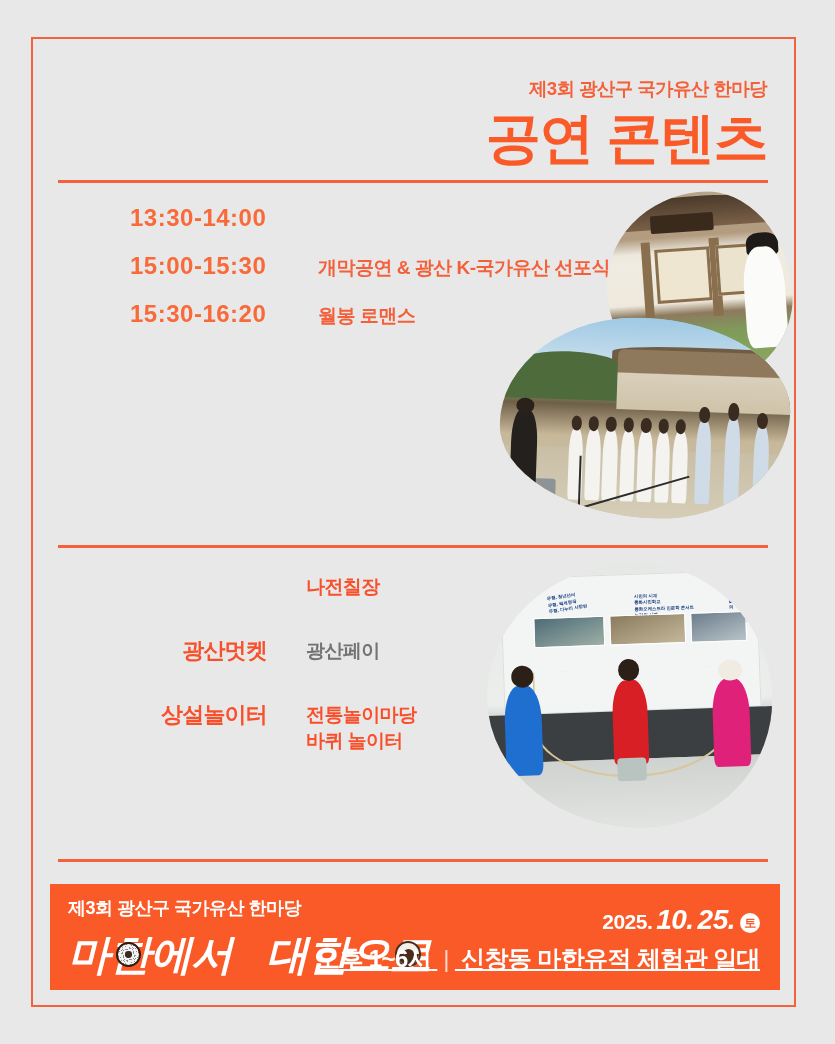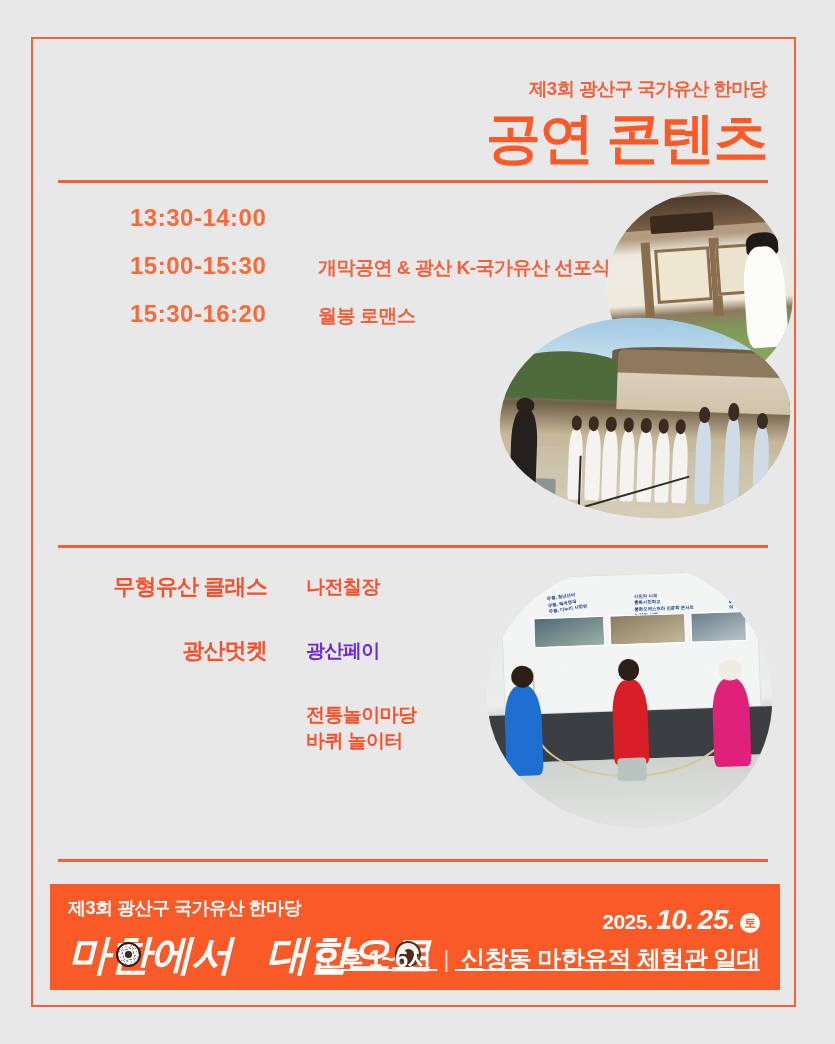--- a/index.html
+++ b/index.html
@@ -74,21 +74,21 @@
     position:absolute;left:0;top:0;width:267px;
     text-align:right;
     font-size:22px;font-weight:800;color:#f8502a;
     letter-spacing:-0.8px;white-space:nowrap;
   }
   .prow .pvalue{
     position:absolute;left:306px;top:2px;
     font-size:19px;font-weight:800;color:#f8502a;
     letter-spacing:-0.6px;line-height:1.35;white-space:nowrap;
   }
-  .prow .pvalue.faded{color:#6d28d9;font-weight:700;}
+  .prow .pvalue.faded{color:#737373;font-weight:700;}
   
   .photo{
     position:absolute;overflow:hidden;
   }
   .photo .inner{position:absolute;inset:0;}
   .blob1{
     left:607px;top:192px;width:185px;height:195px;
     border-radius:55% 45% 52% 48% / 48% 55% 45% 52%;
     transform:rotate(-4deg);
   }
@@ -413,32 +413,32 @@
       <div class="cond">
           <i></i>
         </div>
     </div>
   </div>
 
   <div class="divider d2"></div>
 
   <div class="prog">
     <div class="prow">
-      <div class="plabel">무형유산 클래스</div>
       <div class="pvalue">
         <span>나전칠장</span>
       </div>
     </div>
     <div class="prow">
       <div class="plabel">광산멋켓</div>
       <div class="pvalue faded">
         <span>광산페이</span>
       </div>
     </div>
     <div class="prow">
+      <div class="plabel">상설놀이터</div>
       <div class="pvalue">
         <div>전통놀이마당</div>
         <div>바퀴 놀이터</div>
       </div>
     </div>
   </div>
 
   <div class="photo blob3">
     <div class="inner ph-rope">
       <div class="banner">

